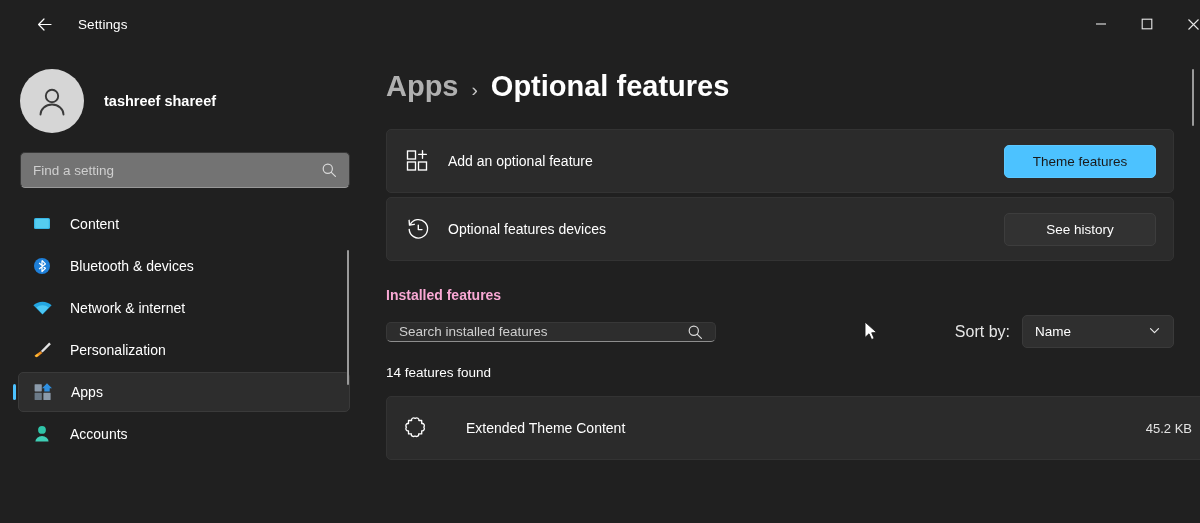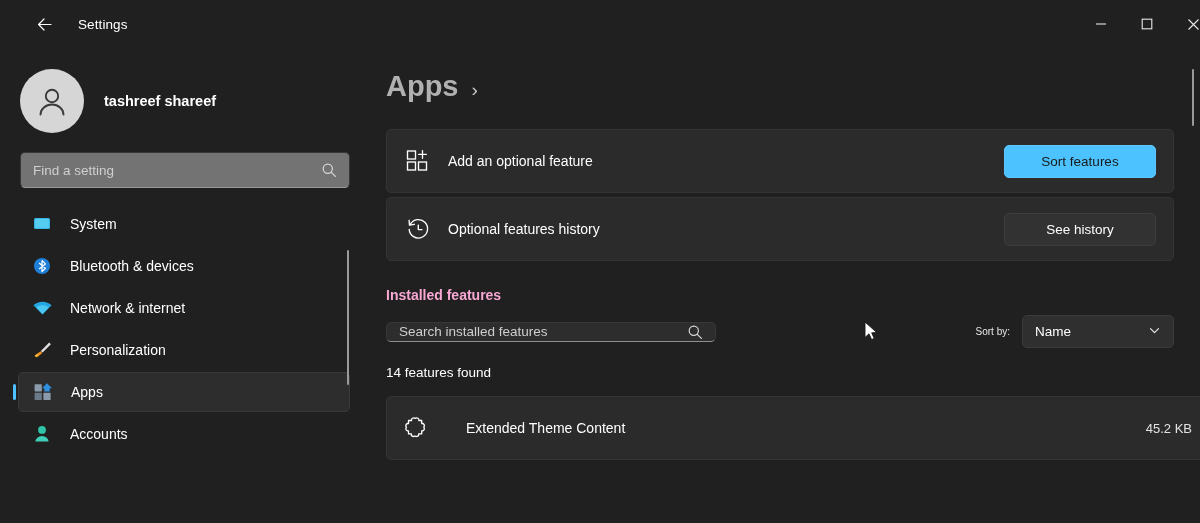--- a/index.html
+++ b/index.html
@@ -266,21 +266,21 @@
     font-size: 13.5px;
   }
   .feat-search input::placeholder { color: #cecece; }
 
   .sortwrap {
     margin-left: auto;
     display: flex;
     align-items: center;
   }
   .sort-label {
-    font-size: 10px;
+    font-size: 16px;
     color: #e6e6e6;
     margin-right: 12px;
   }
   .sort-select {
     width: 152px;
     height: 33px;
     background: #2f2f2f;
     border: 1px solid #3a3a3a;
     border-radius: 5px;
     display: flex;
@@ -399,21 +399,21 @@
 
     <div class="nav">
 
       <div class="nav-item">
         <span class="nav-ico">
           <svg width="20" height="20" viewBox="0 0 20 20">
             <rect x="2" y="4" width="16" height="11" rx="1.6" fill="#38b6e6"></rect>
             <rect x="3.2" y="5.1" width="13.6" height="8.8" rx="1" fill="#55cdf0"></rect>
           </svg>
         </span>
-        <span class="nav-label">System</span>
+        <span class="nav-label">Content</span>
       </div>
 
       <div class="nav-item">
         <span class="nav-ico">
           <svg width="20" height="20" viewBox="0 0 20 20">
             <circle cx="10" cy="10" r="8" fill="#1e7fd8"></circle>
             <path d="M10 4.4 V15.6 L13.4 12.2 L7.1 7 M7.1 13.1 L13.4 7.9 L10 4.4" stroke="#ffffff" stroke-width="1.25" fill="none" stroke-linejoin="round"></path>
           </svg>
         </span>
         <span class="nav-label">Bluetooth &amp; devices</span>
@@ -465,46 +465,47 @@
     </div>
 
     <div class="side-scroll"></div>
   </div>
 
   <div class="main">
 
     <div class="breadcrumb">
       <span class="bc-parent">Apps</span>
       <span class="bc-sep">›</span>
+      <span class="bc-current">Optional features</span>
     </div>
 
     <div style="margin-top:26px;"></div>
 
     <div class="card">
       <span class="card-ico">
         <svg width="26" height="26" viewBox="0 0 26 26">
           <rect x="2.5" y="3" width="8" height="8" fill="none" stroke="#ffffff" stroke-width="1.35"></rect>
           <rect x="2.5" y="14" width="8" height="8" fill="none" stroke="#ffffff" stroke-width="1.35"></rect>
           <rect x="13.5" y="14" width="8" height="8" fill="none" stroke="#ffffff" stroke-width="1.35"></rect>
           <path d="M17.5 2.6 V10.2 M13.7 6.4 H21.3" stroke="#ffffff" stroke-width="1.35" stroke-linecap="round"></path>
         </svg>
       </span>
       <span class="card-label">Add an optional feature</span>
-      <button class="btn accent">Sort features</button>
+      <button class="btn accent">Theme features</button>
     </div>
 
     <div class="card">
       <span class="card-ico">
         <svg width="26" height="26" viewBox="0 0 26 26">
           <path d="M5.2 8.6 A9.2 9.2 0 1 1 4.2 13.4" stroke="#ffffff" stroke-width="1.35" fill="none" stroke-linecap="round"></path>
           <path d="M4.1 4.3 L4.5 9.1 L9.3 8.3" stroke="#ffffff" stroke-width="1.35" fill="none" stroke-linecap="round" stroke-linejoin="round"></path>
           <path d="M13.3 9.1 V13.6 H17" stroke="#ffffff" stroke-width="1.35" fill="none" stroke-linecap="round" stroke-linejoin="round"></path>
         </svg>
       </span>
-      <span class="card-label">Optional features history</span>
+      <span class="card-label">Optional features devices</span>
       <button class="btn">See history</button>
     </div>
 
     <div class="section-title">Installed features</div>
 
     <div class="filter-row">
       <div class="feat-search">
         <input type="text" placeholder="Search installed features" style="">
         <span class="search-ico">
           <svg width="16" height="16" viewBox="0 0 16 16">

